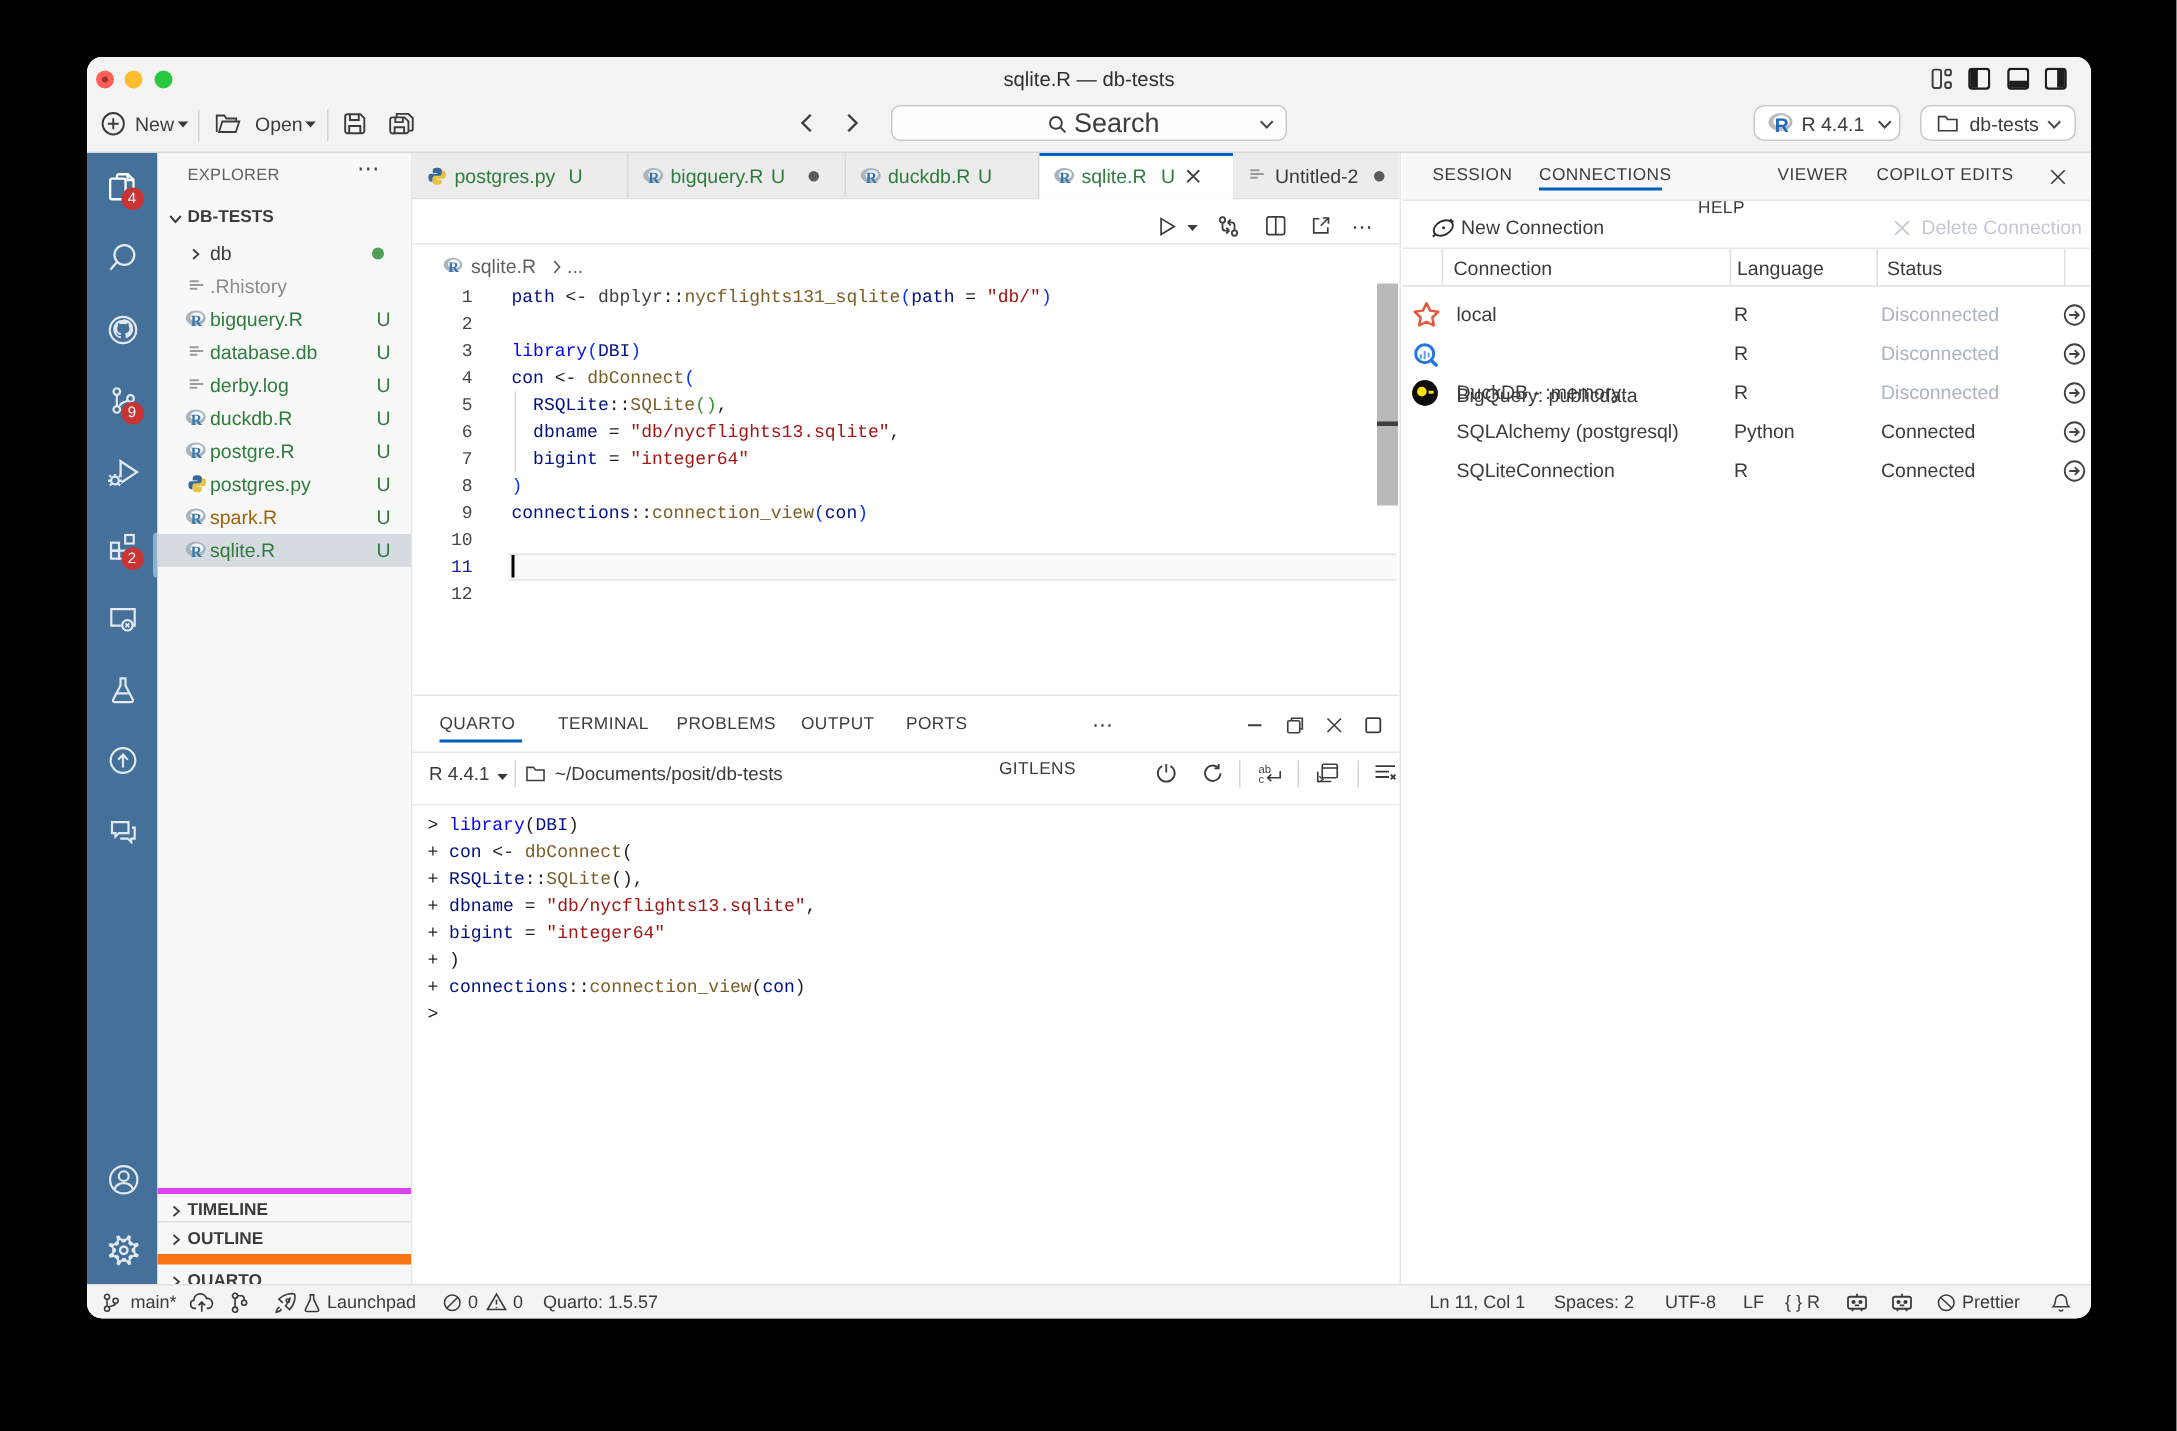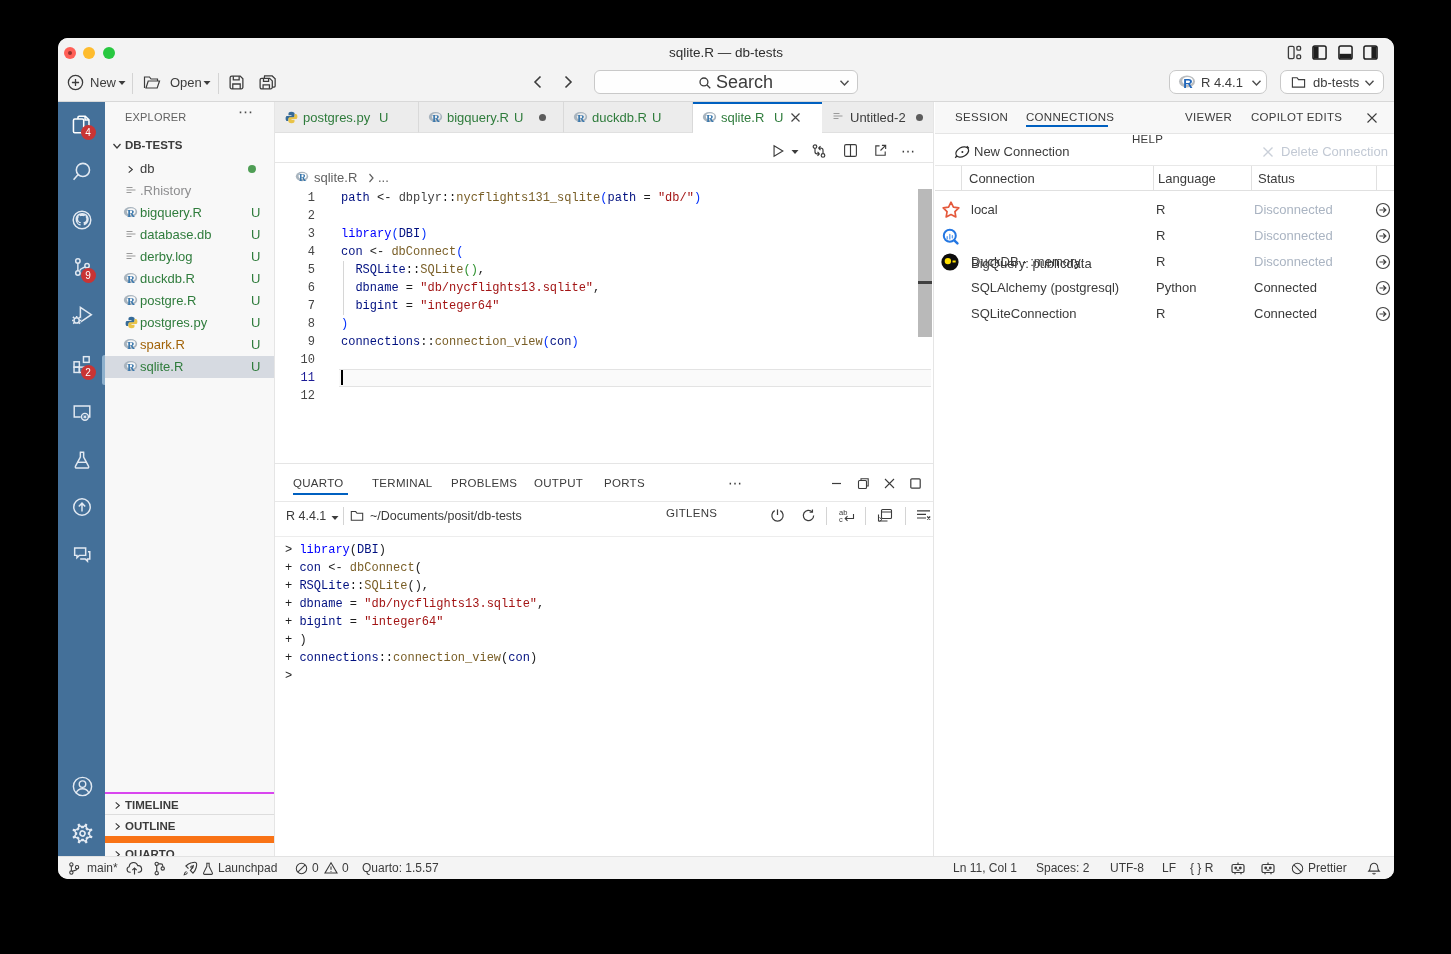--- a/index.html
+++ b/index.html
@@ -289,21 +289,21 @@
     <div class="a" style="left:0;top:253.5px;width:169px;height:22px;background:#d6dae1;">
       <svg class="a" style="left:18px;top:4px" width="15" height="13" viewBox="0 0 18 14">
           <ellipse cx="9" cy="6.4" rx="8" ry="6" fill="#a8b4be"></ellipse>
           <ellipse cx="9.8" cy="5.7" rx="5.2" ry="3.8" fill="#f6f7f8"></ellipse>
           <text x="5" y="12.6" font-size="12.6" font-weight="bold" fill="#3876ab" font-family="Liberation Serif">R</text>
         </svg>
       <span class="a" style="left:35px;top:3px;font-size:13px;color:#2f7c3c;">sqlite.R</span>
       <span class="a" style="left:146px;top:3px;font-size:13px;color:#2f7c3c;">U</span>
     </div>
 
-    <div class="a" style="left:0;top:690px;width:169px;height:22px;border-top:2px solid #d946ef;box-sizing:border-box;">
+    <div class="a" style="left:0;top:690px;width:169px;height:22px;border-top:4px solid #d946ef;box-sizing:border-box;">
       <svg class="a" style="left:8px;top:7px" width="9" height="9" viewBox="0 0 10 10" fill="none" stroke="#3c3c3c" stroke-width="1.3">
           <path d="M3 1.5l4 3.5-4 3.5"></path>
         </svg>
       <span class="a" style="left:20px;top:5px;font-size:11.5px;font-weight:700;color:#3b3b3b;">TIMELINE</span>
     </div>
     <div class="a" style="left:0;top:712px;width:169px;height:22px;border-top:1px solid #ddd;box-sizing:border-box;">
       <svg class="a" style="left:8px;top:7px" width="9" height="9" viewBox="0 0 10 10" fill="none" stroke="#3c3c3c" stroke-width="1.3">
           <path d="M3 1.5l4 3.5-4 3.5"></path>
         </svg>
       <span class="a" style="left:20px;top:5px;font-size:11.5px;font-weight:700;color:#3b3b3b;">OUTLINE</span>

